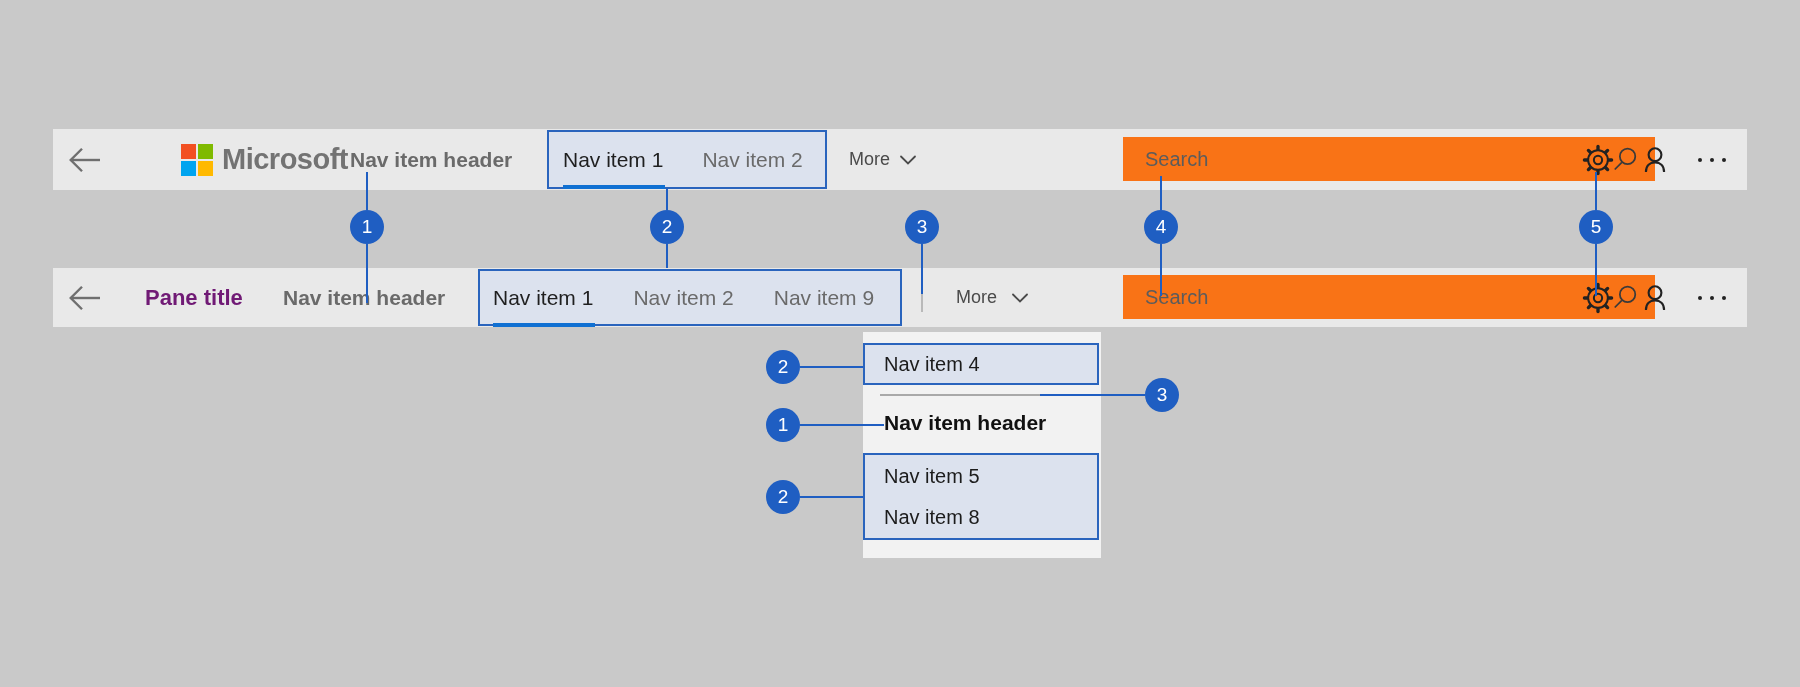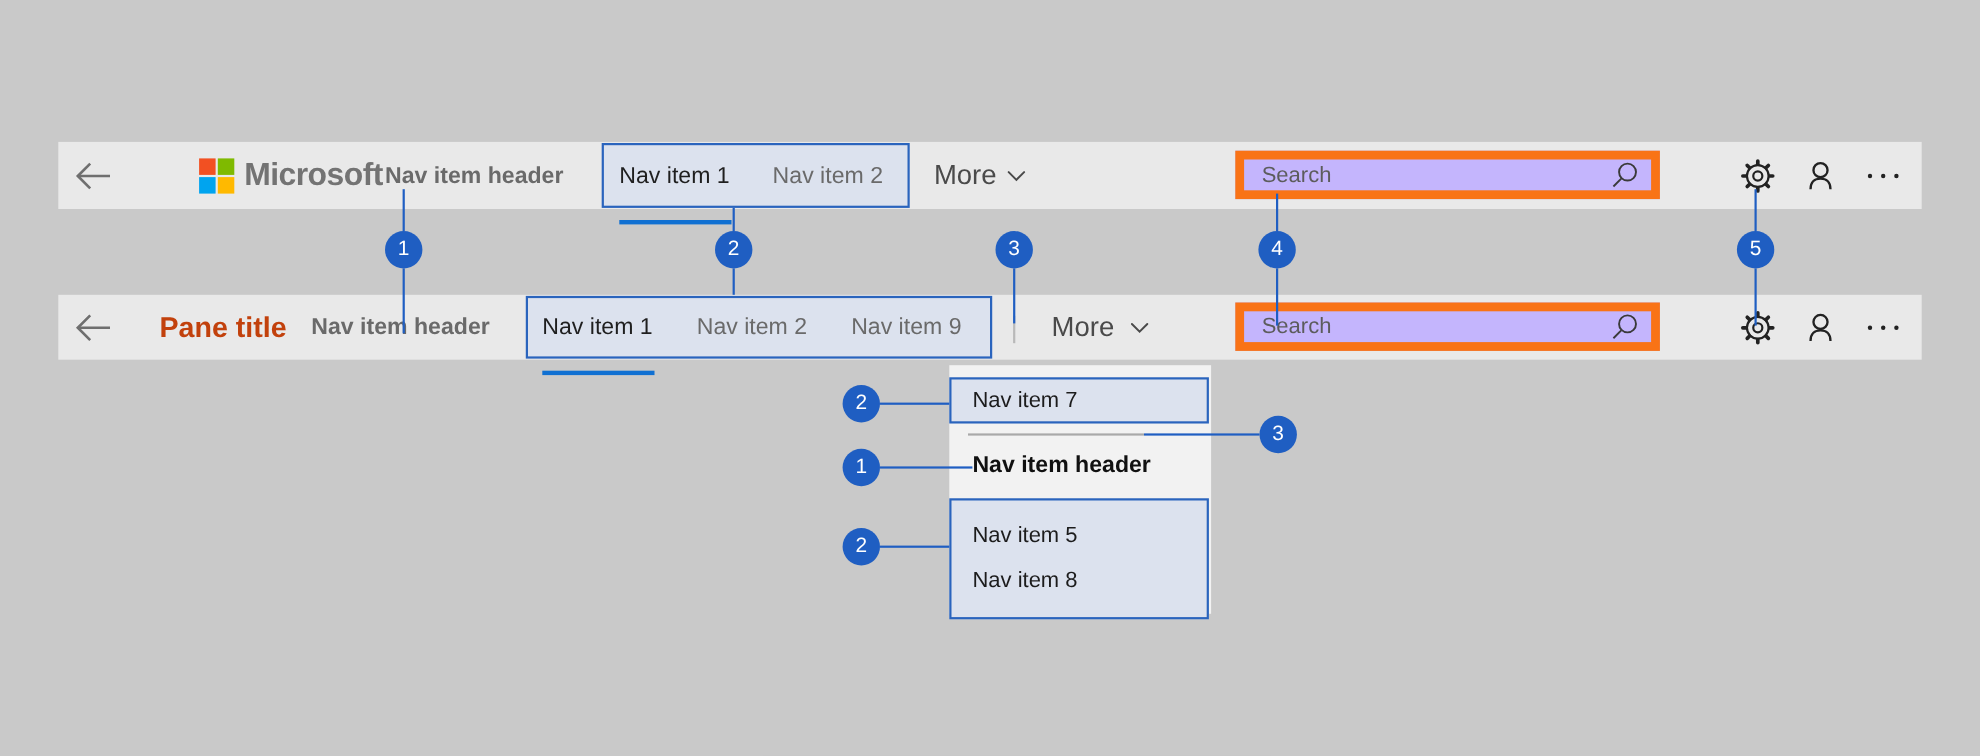--- a/index.html
+++ b/index.html
@@ -5,33 +5,33 @@
   html,body{margin:0;padding:0;background:#c9c9c9;}
   .canvas{position:relative;width:1800px;height:687px;background:var(--page-bg,#c9c9c9);
           font-family:"Liberation Sans",sans-serif;overflow:hidden;}
   .bar{position:absolute;left:53px;width:1694px;background:var(--bar-bg,#e9e9e9);z-index:10;}
   .bar.top{top:129px;height:61px;}
   .bar.pane{top:268px;height:59px;}
   .abs{position:absolute;}
   .vcenter{display:flex;align-items:center;}
   .icon-btn{position:absolute;top:50%;transform:translateY(-50%);width:40px;height:40px;
             display:flex;align-items:center;justify-content:center;background:none;border:none;cursor:pointer;padding:0;}
-  .bold-title{font-weight:bold;font-size:26px;color:#c2410c;white-space:nowrap;}
+  .bold-title{font-weight:bold;font-size:22px;color:#701a75;white-space:nowrap;}
   .hl-box{position:absolute;top:1px;bottom:1px;background:var(--highlight-fill,#dce2ee);
           border:2px solid var(--highlight-border,#2a64bd);box-sizing:border-box;
-          display:flex;}
+          display:flex;align-items:center;}
   .tab{font-size:21px;color:#6a6a6a;white-space:nowrap;position:relative;background:none;border:none;
        font-family:inherit;cursor:pointer;padding:0;}
   .tab.selected{color:#1f1f1f;}
   .tab .sel-underline{position:absolute;left:0;right:-2px;bottom:-17px;height:4px;
        background:var(--underline,#1070d2);}
   .more{display:flex;align-items:center;background:none;border:none;cursor:pointer;
-        font-family:inherit;font-size:25px;color:#4a4a4a;white-space:nowrap;padding:0;}
-  .search{position:absolute;height:44px;width:386px;box-sizing:border-box;
-          border:8px solid #f97316;background:#c4b5fd;}
+        font-family:inherit;font-size:18px;color:#4a4a4a;white-space:nowrap;padding:0;}
+  .search{position:absolute;height:44px;width:532px;box-sizing:border-box;
+          border:6px solid #f97316;background:#f97316;}
   .search input{width:100%;height:100%;border:none;background:transparent;outline:none;
           font-family:inherit;font-size:20px;color:#3f3f3f;padding:0 52px 0 16px;box-sizing:border-box;}
   .search input::placeholder{color:#5c5c5c;opacity:1;}
   .search .mag{position:absolute;right:10px;top:50%;transform:translateY(-50%);}
   .ms-logo{display:flex;align-items:center;gap:9px;position:absolute;background:none;border:none;cursor:pointer;padding:0;margin-left:37px;}
   .ms-grid{display:grid;grid-template-columns:15px 15px;grid-template-rows:15px 15px;gap:2px;}
   .ms-grid div{width:15px;height:15px;}
   .ms-word{font-size:29px;font-weight:bold;color:#737373;letter-spacing:-0.5px;
            font-family:"Liberation Sans",sans-serif;}
   .flyout{position:absolute;left:863px;top:332px;width:238px;height:226px;
@@ -229,25 +229,25 @@
           <circle cx="5" cy="5" r="2"></circle>
             <circle cx="17" cy="5" r="2"></circle>
             <circle cx="29" cy="5" r="2"></circle>
         </svg>
       </span>
     </button>
   </div>
 
   <div class="flyout">
     <div class="fly-box" style="top:11px;height:42px;">
-      <button class="fly-item" style="height:100%;">Nav item 7</button>
+      <button class="fly-item" style="height:100%;">Nav item 4</button>
     </div>
     <div class="separator" style="left:17px;top:62px;width:160px;height:2px;"></div>
     <div class="fly-header" style="top:79px;position:absolute;">Nav item header</div>
-    <div class="fly-box" style="top:121px;height:110px;display:flex;flex-direction:column;justify-content:center;">
+    <div class="fly-box" style="top:121px;height:87px;display:flex;flex-direction:column;justify-content:center;">
       <button class="fly-item" style="height:41px;">Nav item 5</button>
       <button class="fly-item" style="height:41px;">Nav item 8</button>
     </div>
   </div>
 
   <div class="vline" style="left:366px;top:172px;height:38px;"></div>
   <div class="vline" style="left:366px;top:244px;height:59px;"></div>
   <div class="vline" style="left:666px;top:189px;height:21px;"></div>
   <div class="vline" style="left:666px;top:244px;height:24px;"></div>
   <div class="vline" style="left:921px;top:244px;height:50px;"></div>

